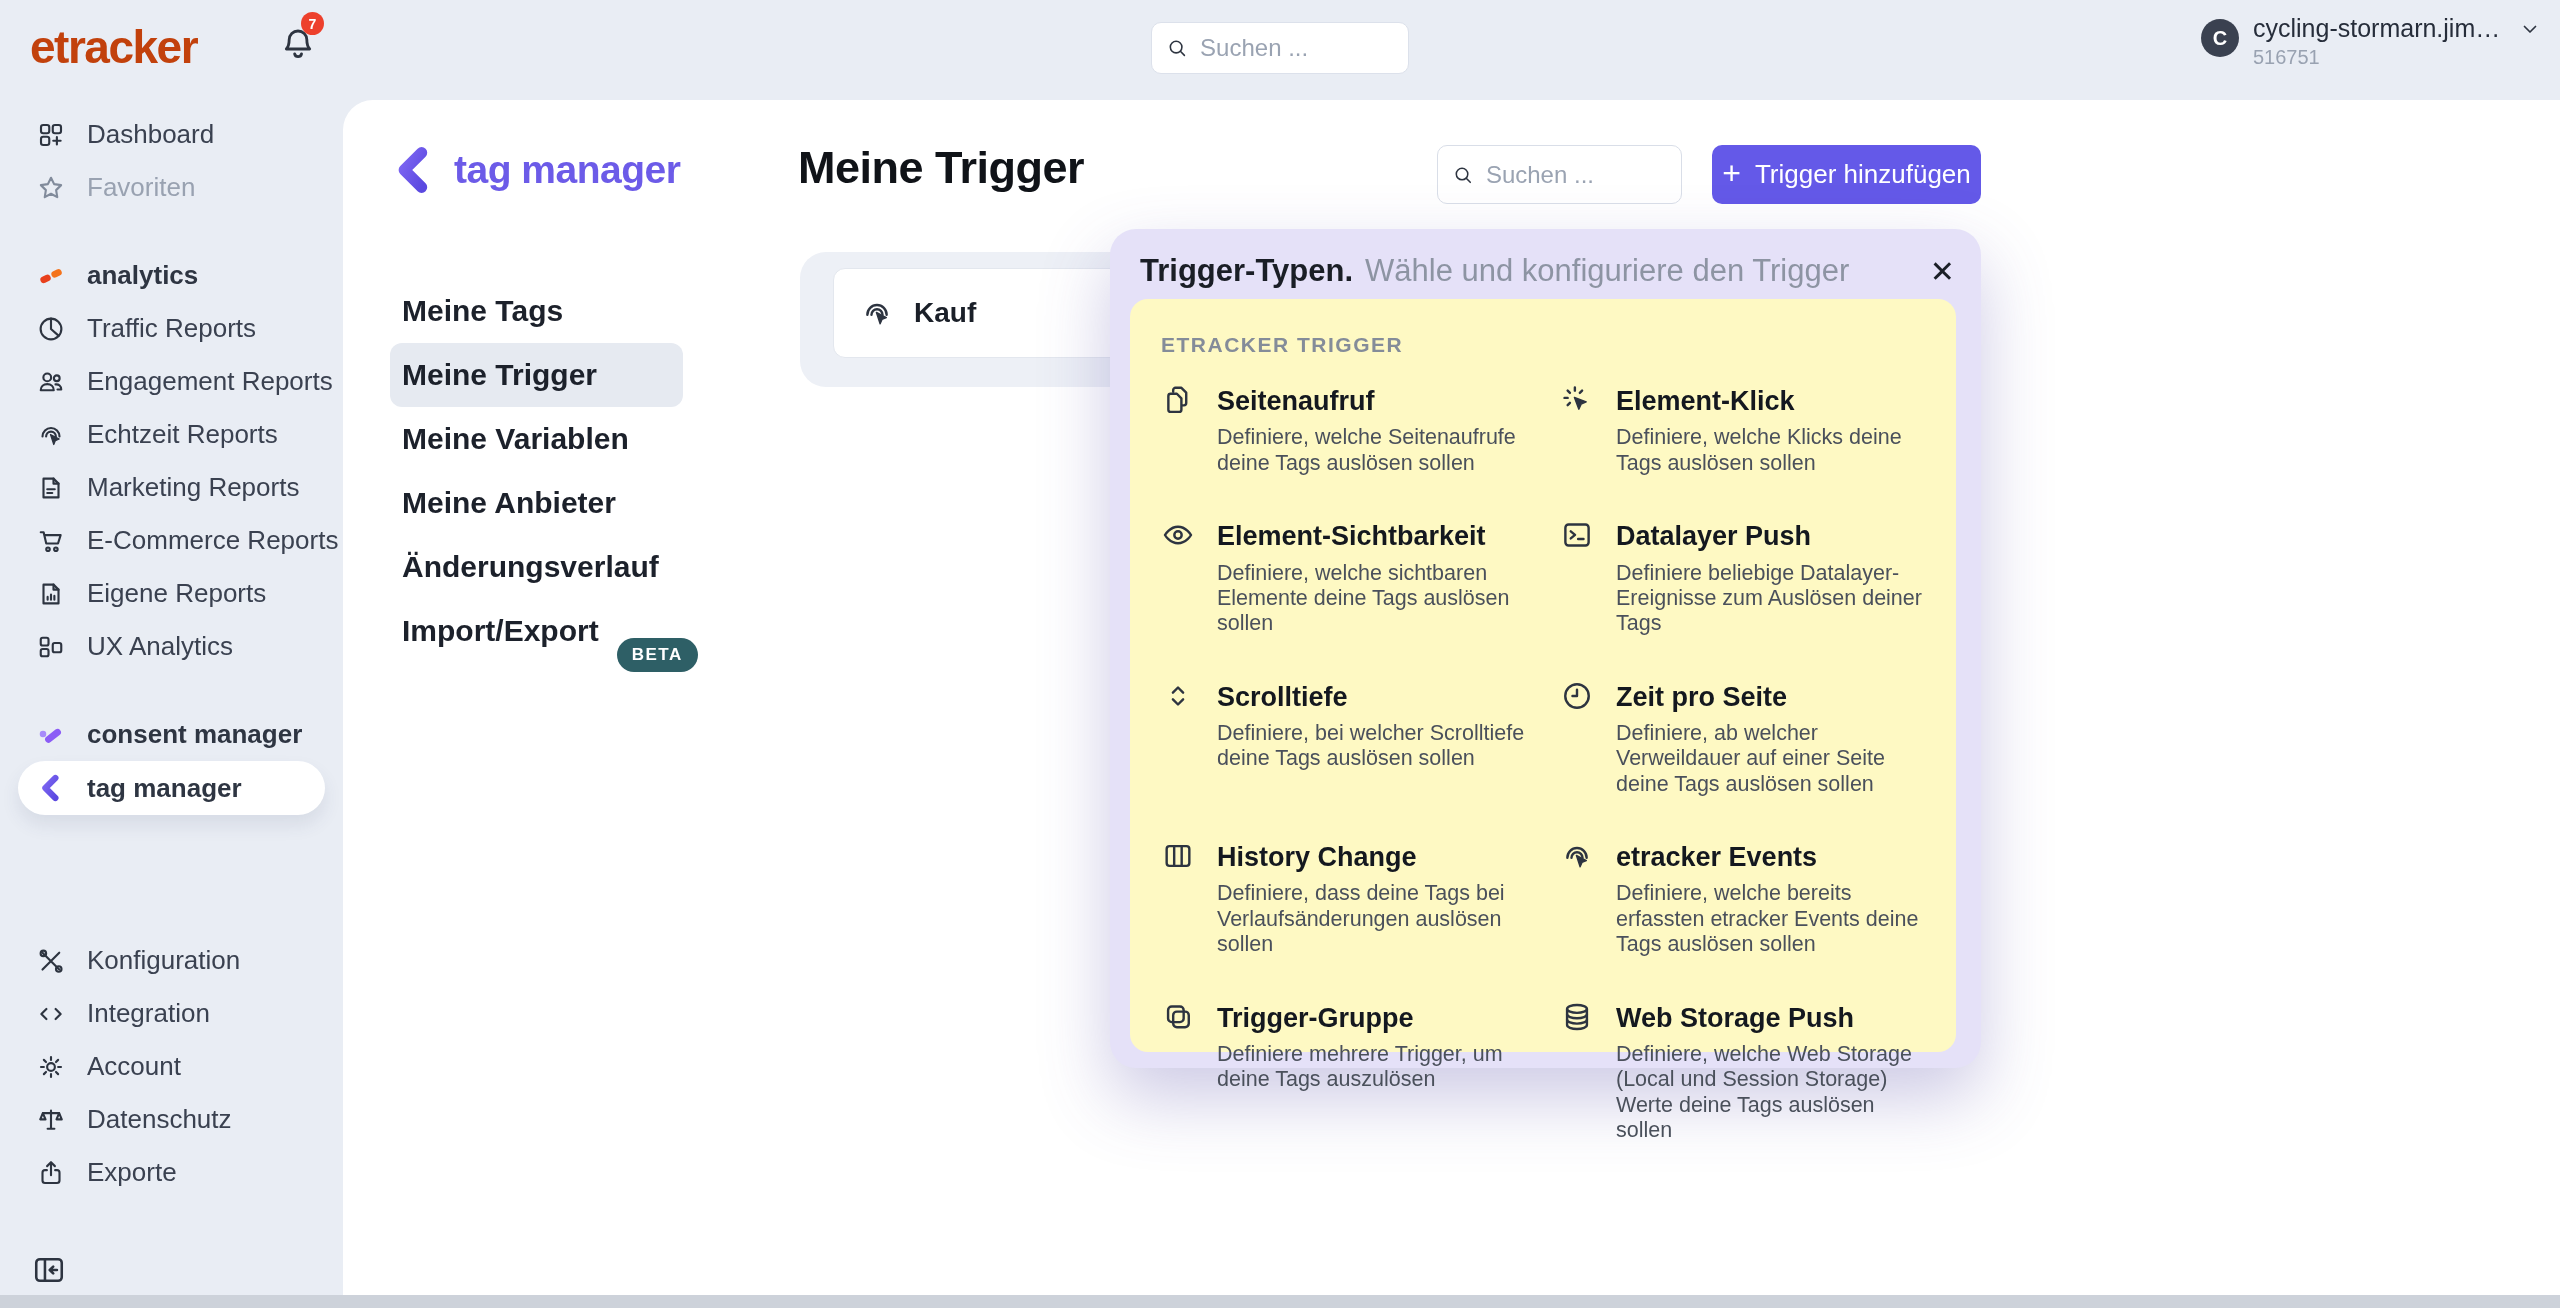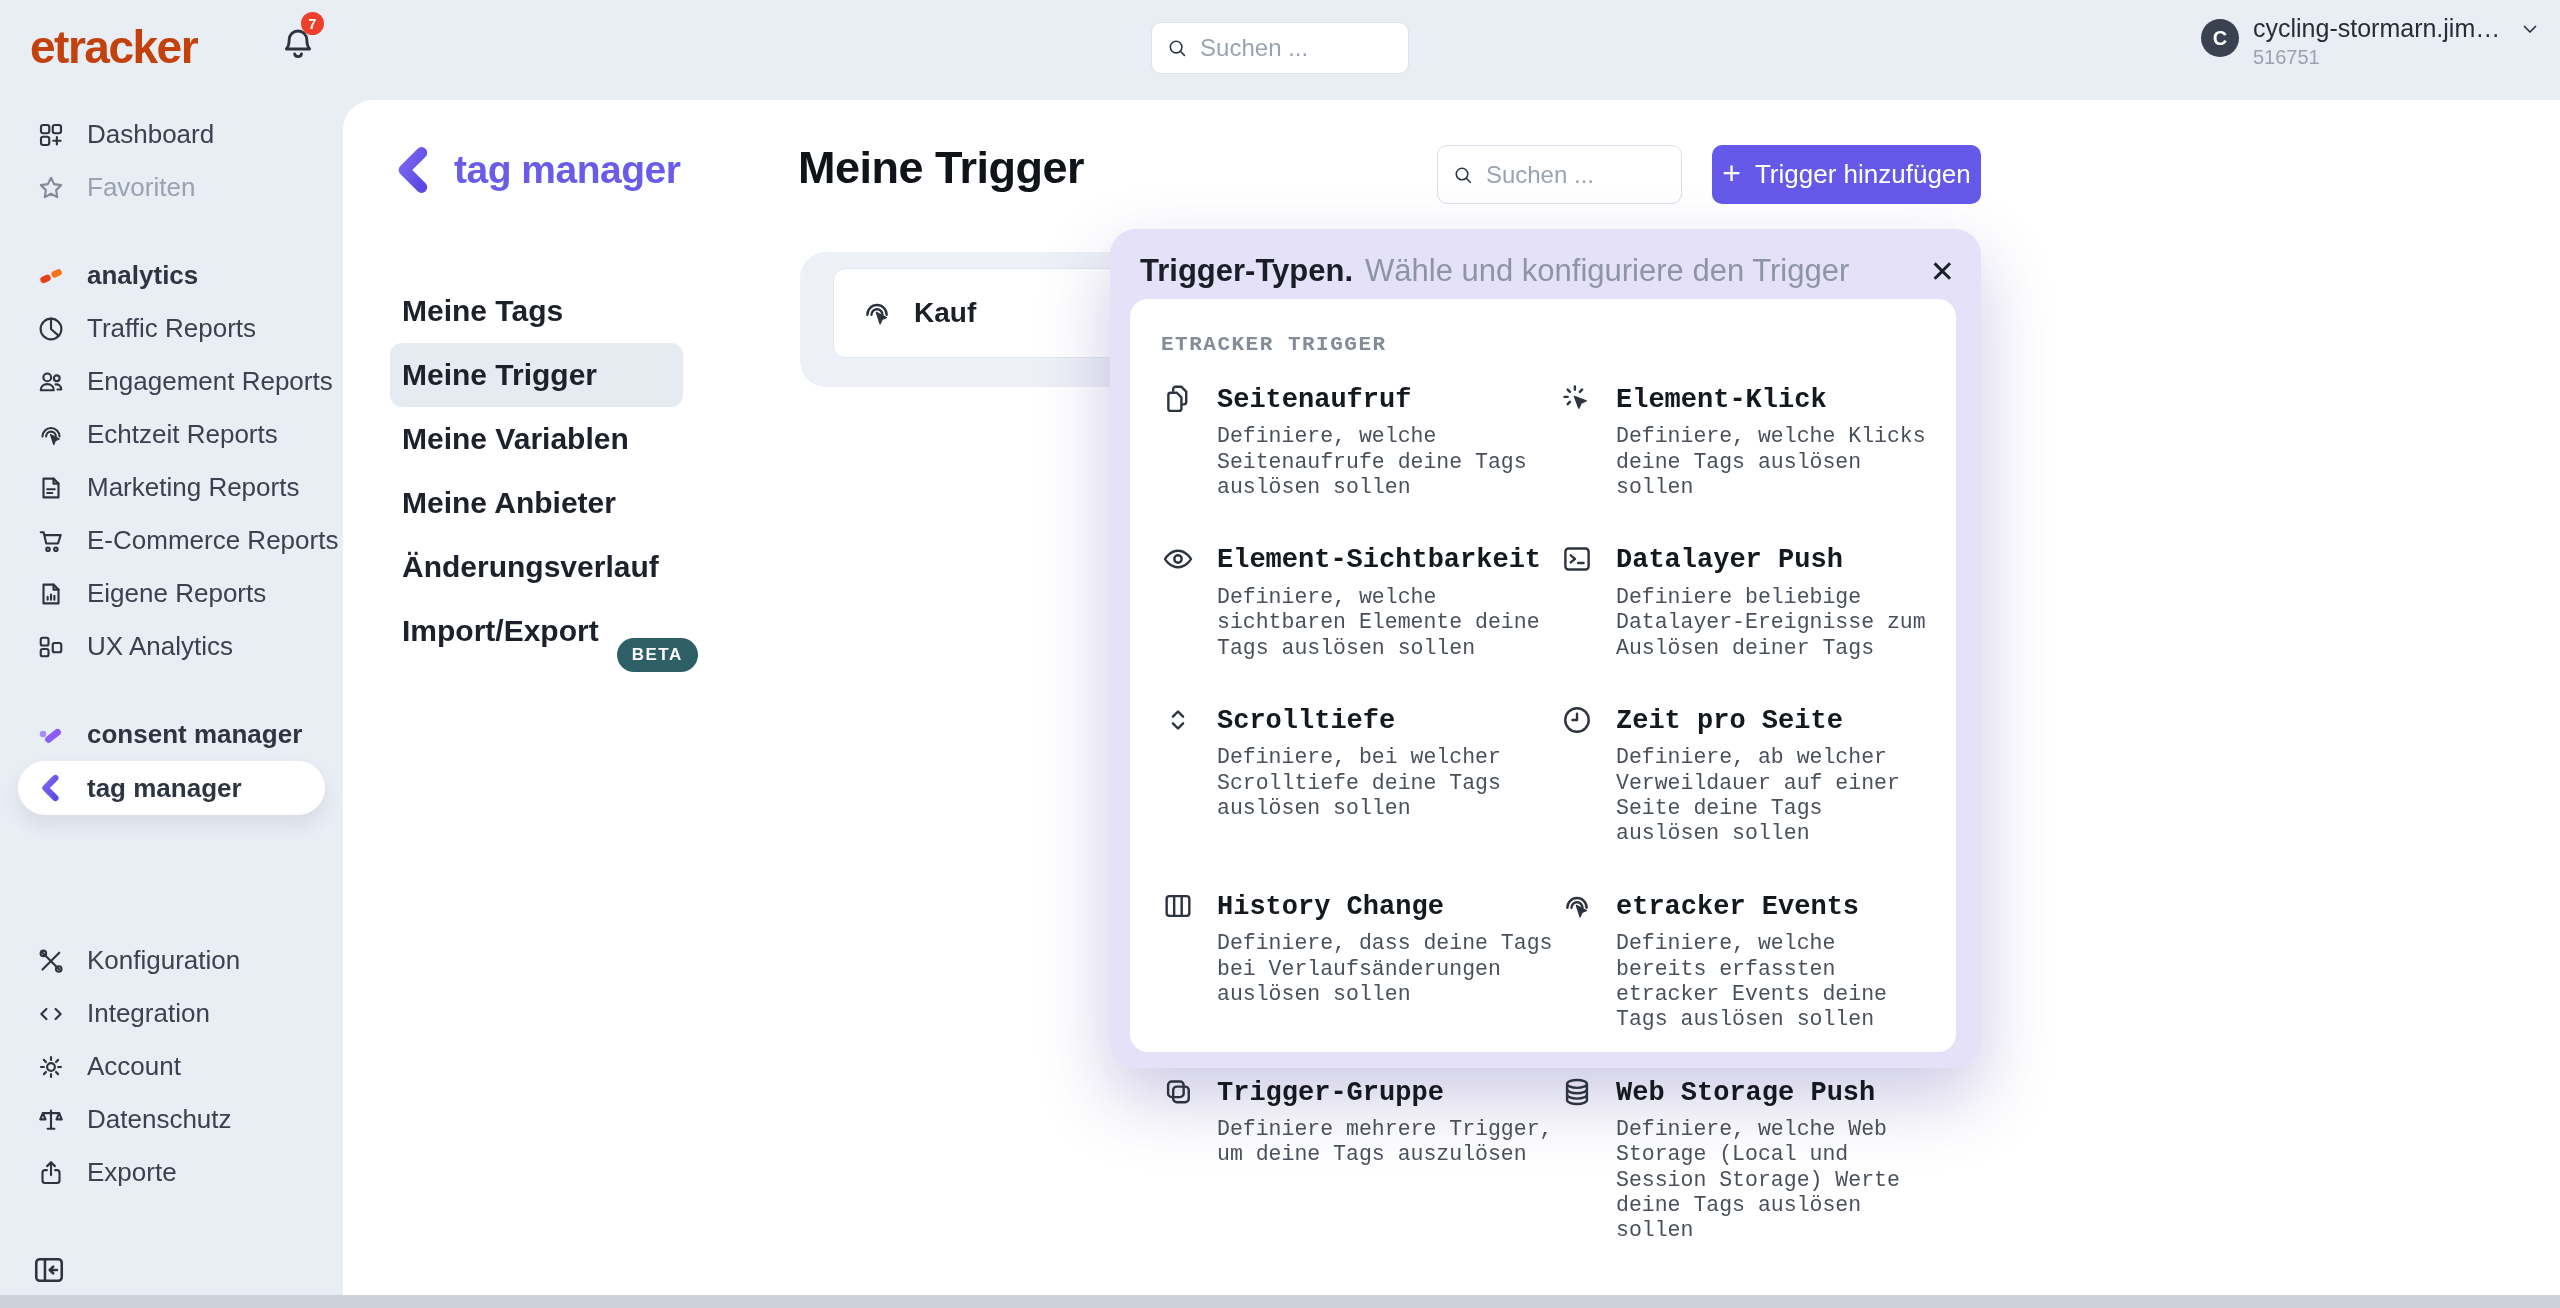--- a/index.html
+++ b/index.html
@@ -79,21 +79,21 @@
 
   
   .modal { position:absolute; left:767px; top:129px; width:871px; height:839px;
     background:#E5E1F8; border-radius:26px; box-shadow:0 30px 70px rgba(90,80,170,.30); }
   .modal-head { position:absolute; left:30px; top:24px; right:22px; display:flex; align-items:baseline; }
   .modal-title { font-size:31px; font-weight:700; color:#1a1e26; white-space:nowrap; }
   .modal-subtitle { font-size:31px; font-weight:400; color:#8D94A3; margin-left:12px; white-space:nowrap; }
   .modal-close { margin-left:auto; font-size:30px; color:#1b1f27; cursor:pointer; line-height:1;
     align-self:center; padding:4px; }
   .modal-card { position:absolute; left:20px; top:70px; width:826px; height:753px;
-    background:#ffffff; border-radius:18px; padding:34px 30px 0 31px;font-family:Liberation Mono, monospace; }
+    background:#fef9c3; border-radius:18px; padding:34px 30px 0 31px; }
   .section-label { font-size:21px; font-weight:700; letter-spacing:1.5px; color:#848C99; }
   .trig-grid { margin-top:28px; display:grid; grid-template-columns:399px 1fr; row-gap:44px; }
   .trig-item { display:flex; gap:22px; cursor:pointer; }
   .trig-item svg { width:34px; height:34px; flex:0 0 34px; margin-top:-2px; }
   .trig-title { font-size:27px; font-weight:700; color:#14181f; line-height:1.2; }
   .trig-desc { margin-top:8px; font-size:21.5px; line-height:1.18; color:#4a505b; max-width:338px; }
   .col-r .trig-desc { max-width:352px; }
 
   .bottom-strip { position:absolute; left:0; bottom:0; width:2560px; height:13px; background:#CDD2DA; }
 </style>

